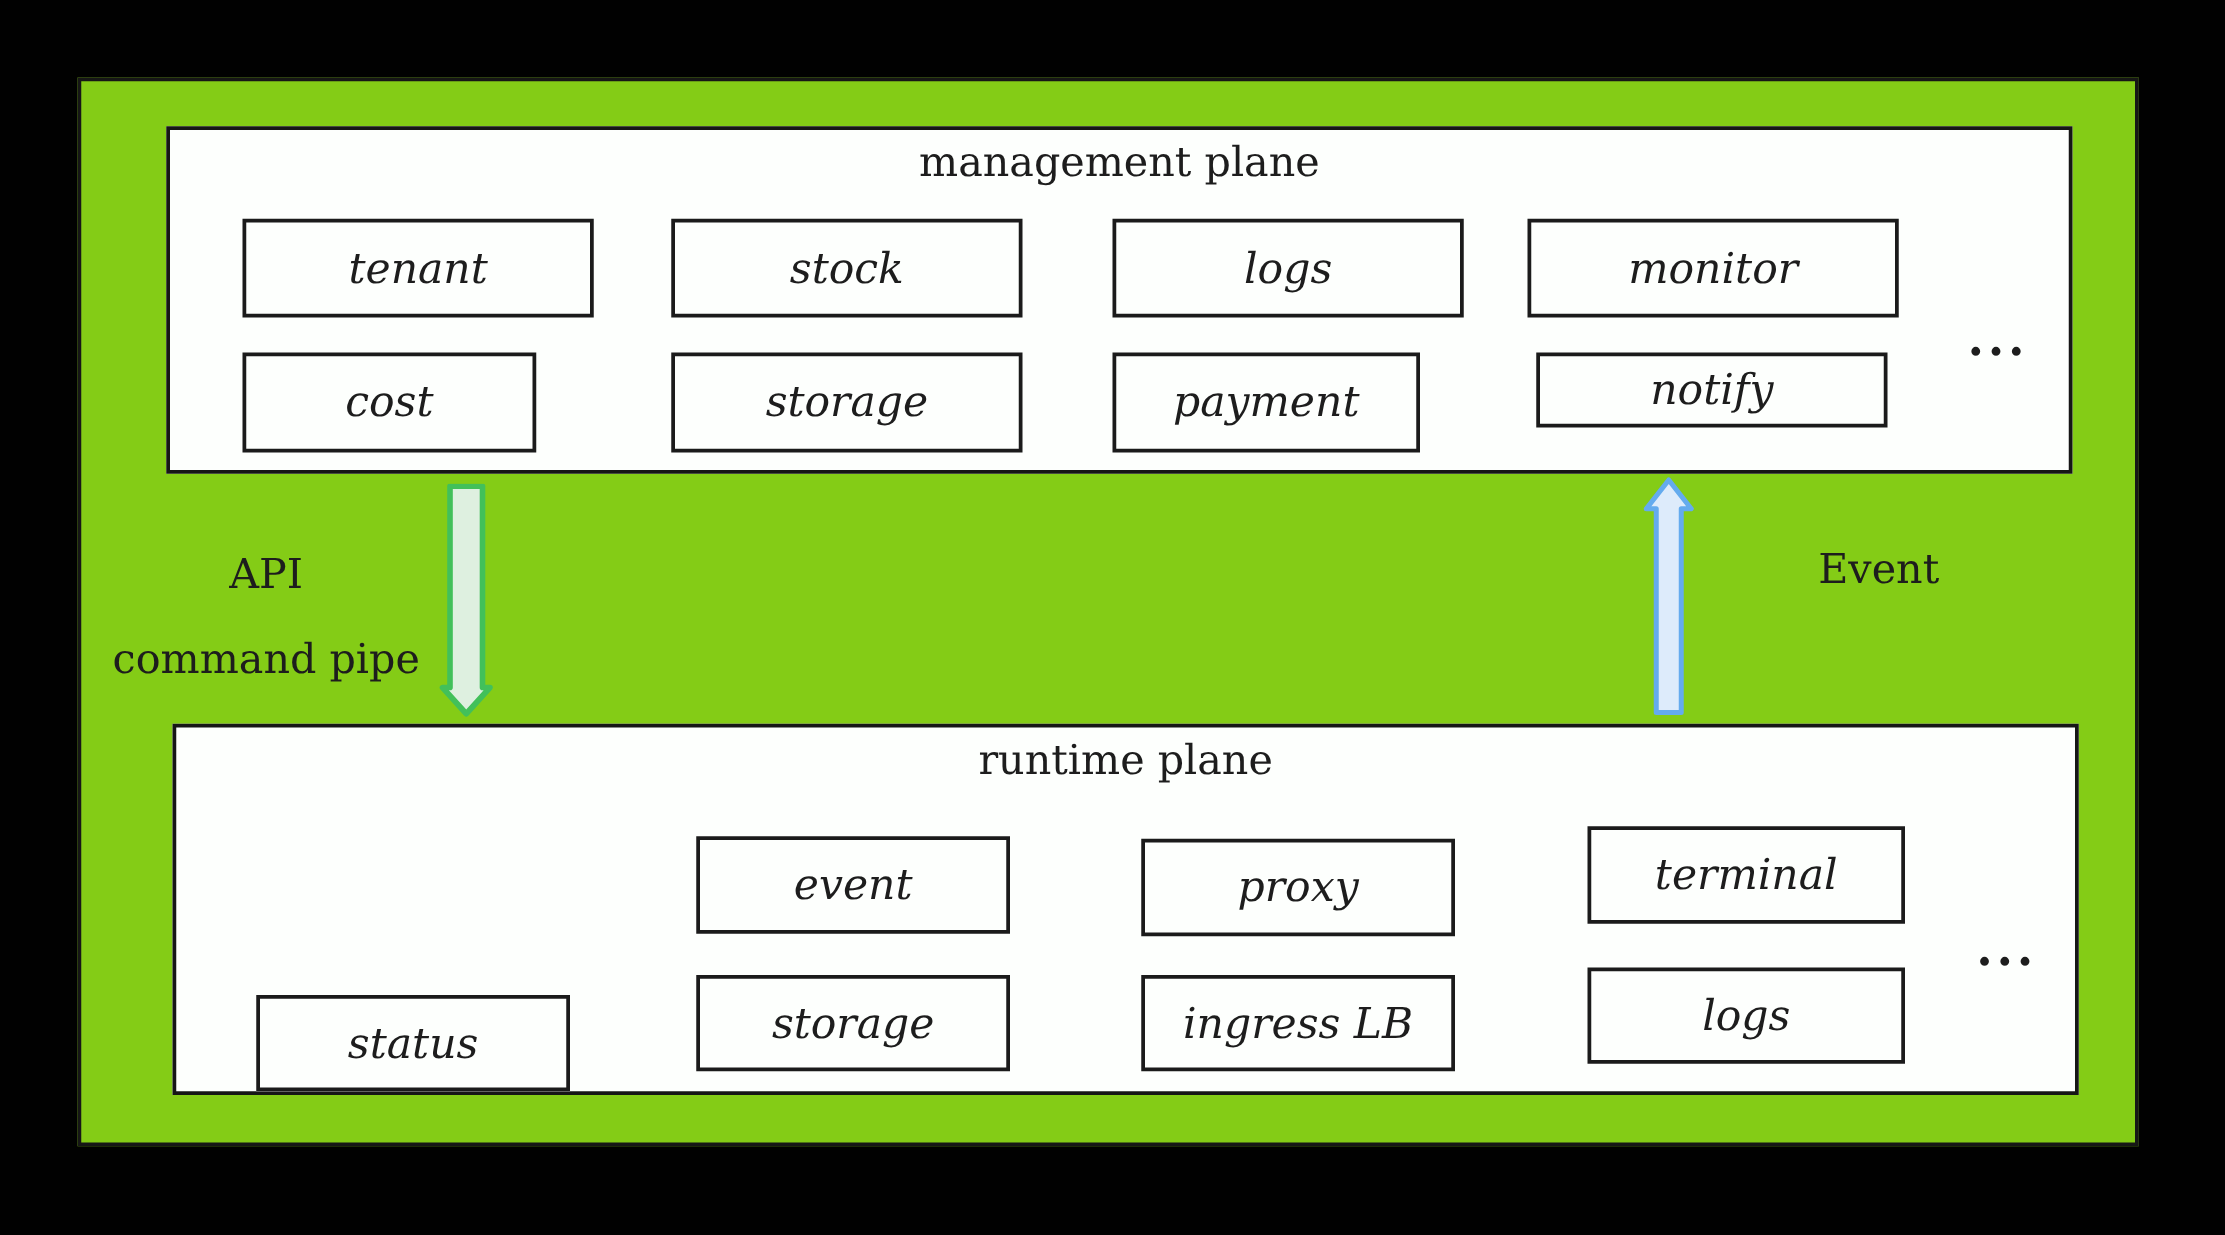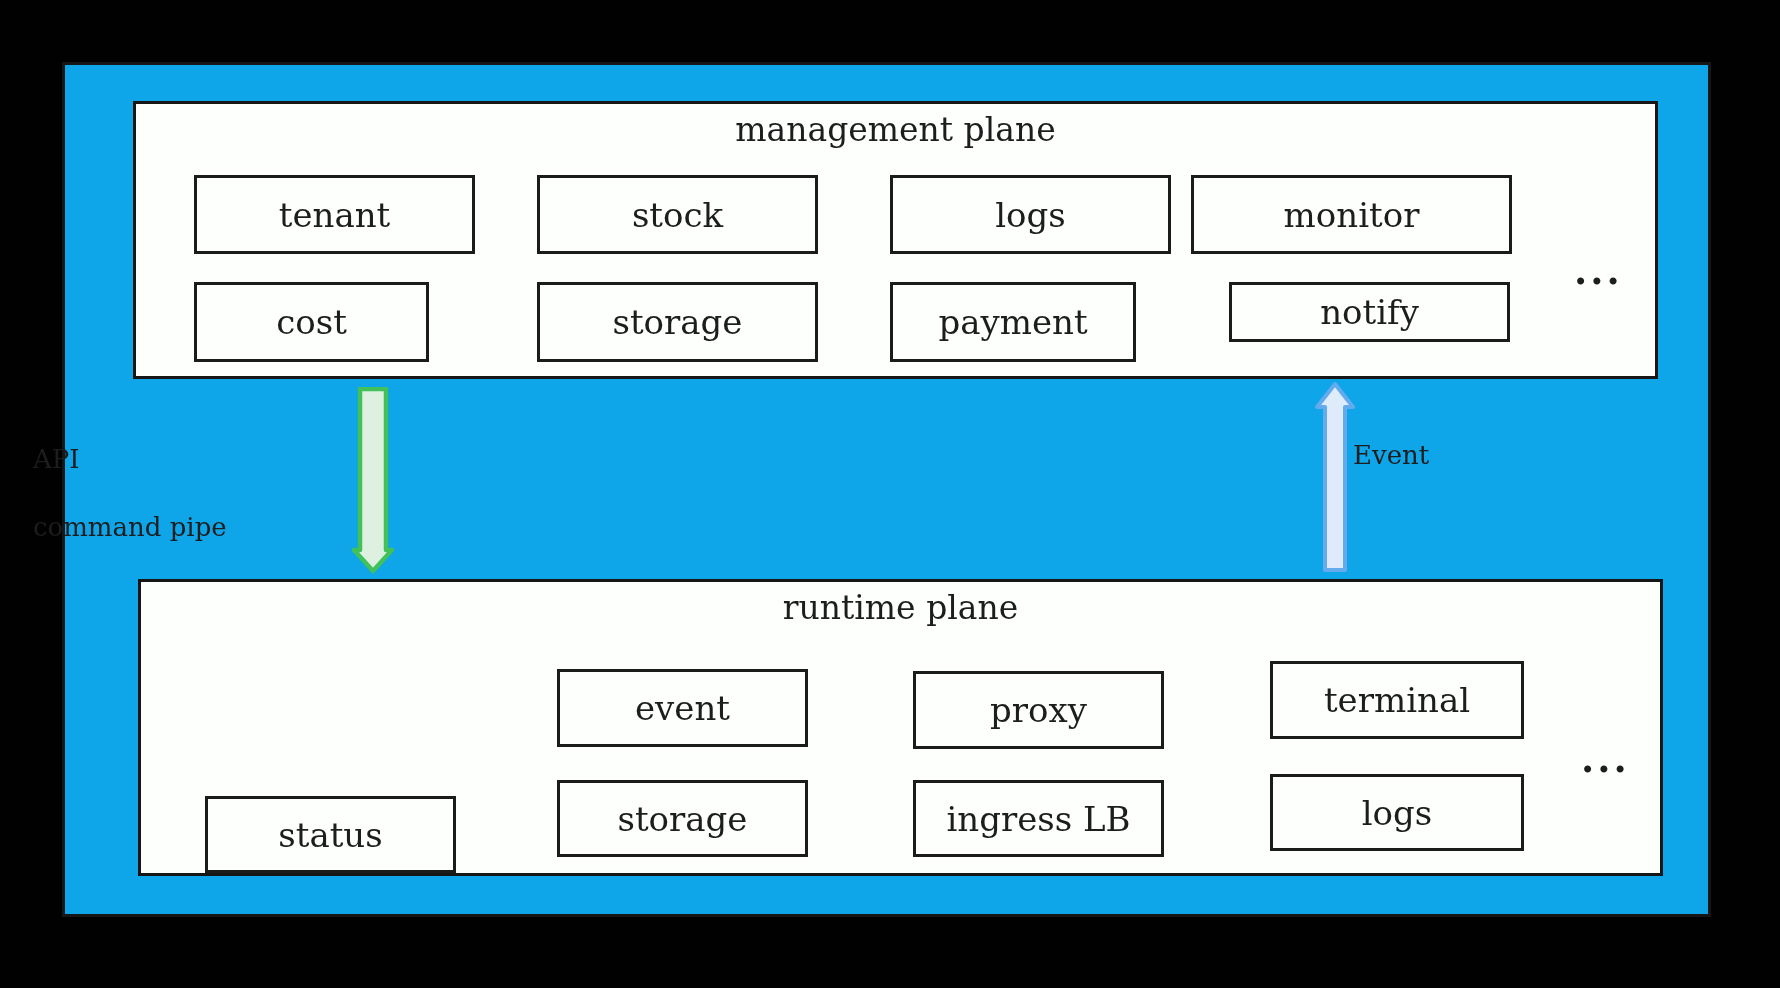--- a/index.html
+++ b/index.html
@@ -2,58 +2,58 @@
 <html><head>
 <meta charset="utf-8">
 <style>
   html,body{margin:0;padding:0;background:#000;}
   #canvas{
     position:relative;width:1780px;height:988px;background:#010101;overflow:hidden;
     font-family:"DejaVu Serif","Liberation Serif",serif;color:#1d1d1d;
   }
   #panel{
     position:absolute;left:62px;top:62px;width:1649px;height:855px;
-    background:#0ea5e9;border:3px solid #161616;box-sizing:border-box;padding-left:10px;
+    background:#84cc16;border:3px solid #161616;box-sizing:border-box;padding-left:10px;
   }
   .plane{
     position:absolute;border:3px solid #161616;box-sizing:border-box;background:#fdfffd;
   }
   #management-plane{left:68px;top:36px;width:1525px;height:278px;}
   #runtime-plane{left:73px;top:514px;width:1525px;height:297px;}
   .plane-title{
     position:absolute;left:0;right:0;top:6px;text-align:center;
     font-size:33px;line-height:40px;white-space:nowrap;
   }
   .cell{
     position:absolute;border:3px solid #1b1b1b;box-sizing:border-box;background:#fdfffd;
     display:flex;align-items:center;justify-content:center;
-    font-size:34px;white-space:nowrap;
+    font-size:34px;white-space:nowrap;font-style:italic;
   }
   .ellipsis{
     position:absolute;font-size:38px;font-weight:700;letter-spacing:3px;line-height:1;
   }
   .pipe-arrow{position:absolute;}
   .pipe-label{
-    position:absolute;font-size:26px;line-height:40px;white-space:nowrap;
+    position:absolute;text-align:center;font-size:33px;line-height:40px;white-space:nowrap;
   }
   .pipe-label .line1{margin-bottom:28px;}
 </style>
 </head>
 <body>
 
 <div id="canvas">
   <div id="panel">
 
     <div id="management-plane" class="plane">
       <div class="plane-title">management plane</div>
 
       <div class="cell" style="left:58px;top:71px;width:281px;height:79px">tenant</div>
       <div class="cell" style="left:401px;top:71px;width:281px;height:79px">stock</div>
       <div class="cell" style="left:754px;top:71px;width:281px;height:79px">logs</div>
-      <div class="cell" style="left:1055px;top:71px;width:321px;height:79px">monitor</div>
+      <div class="cell" style="left:1086px;top:71px;width:297px;height:79px">monitor</div>
 
       <div class="cell" style="left:58px;top:178px;width:235px;height:80px">cost</div>
       <div class="cell" style="left:401px;top:178px;width:281px;height:80px">storage</div>
       <div class="cell" style="left:754px;top:178px;width:246px;height:80px">payment</div>
       <div class="cell" style="left:1093px;top:178px;width:281px;height:60px">notify</div>
 
       <div class="ellipsis" style="left:1438px;top:148px">...</div>
     </div>
 
     <svg class="pipe-arrow" style="left:284px;top:322px" width="48" height="188" viewBox="0 0 48 188">

